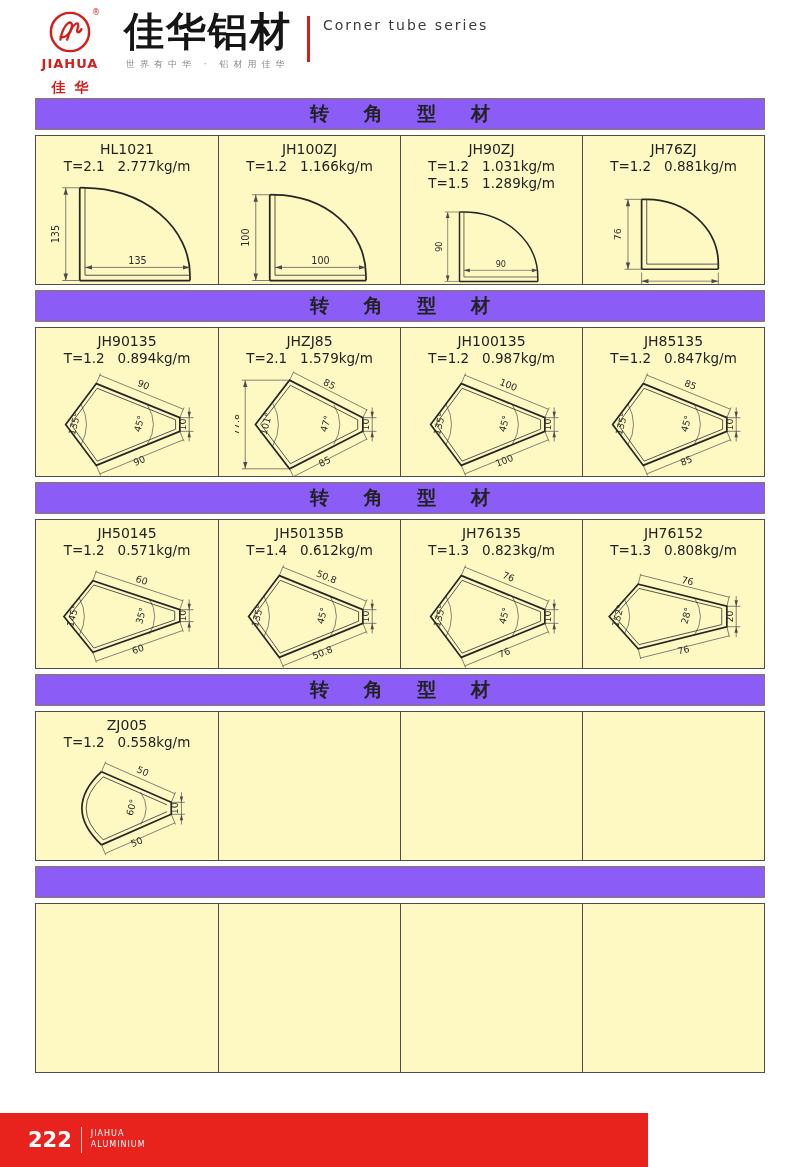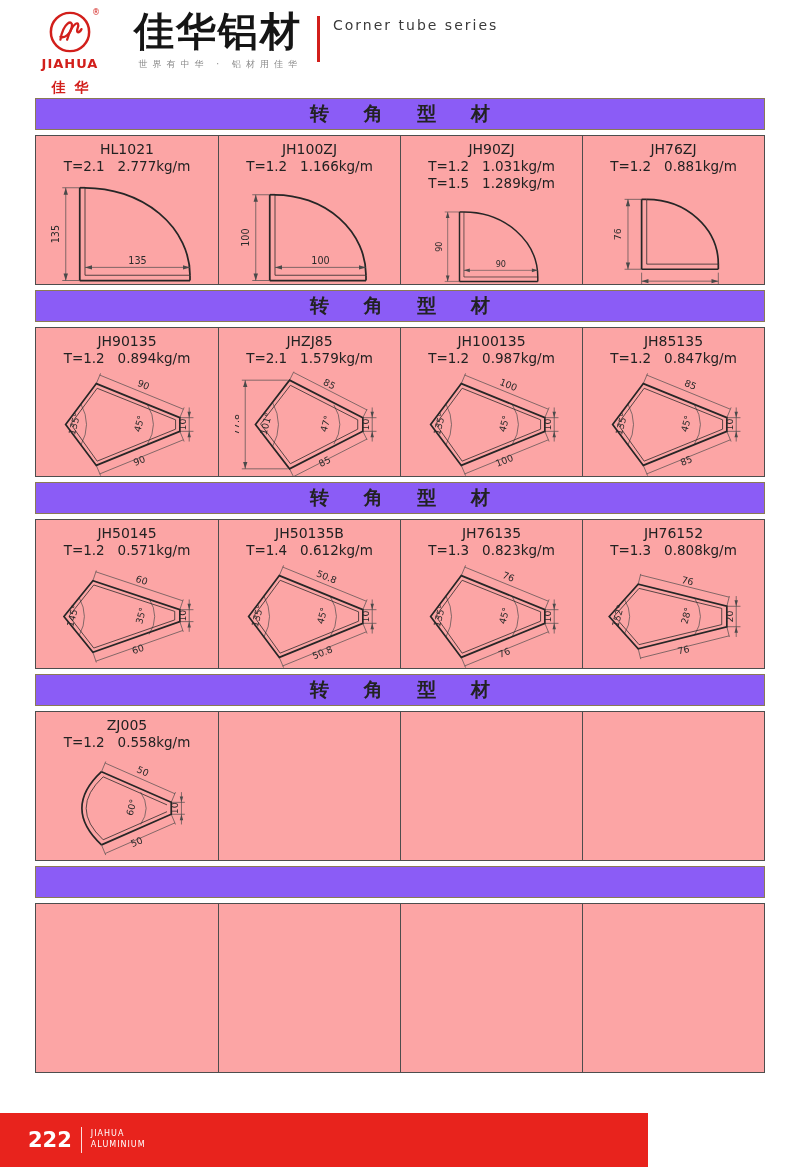--- a/index.html
+++ b/index.html
@@ -8,33 +8,33 @@
     font-family:"DejaVu Sans","Liberation Sans",sans-serif;color:#222;
     overflow:hidden;
   }
   
   .header{display:flex;align-items:flex-start;padding:10px 0 0 20px;height:94px;box-sizing:border-box;}
   .logo{width:100px;text-align:center;flex:none;}
   .logo-mark-wrap{position:relative;display:inline-block;}
   .logo-reg{position:absolute;top:-2px;right:-8px;color:#d21f1b;font-size:8px;}
   .logo-en{color:#d21f1b;font-weight:bold;font-size:13px;letter-spacing:1px;margin-top:-2px;}
   .logo-cn{color:#d21f1b;font-weight:bold;font-size:14px;letter-spacing:9px;margin-top:8px;margin-left:9px;font-family:Liberation Serif, serif;}
-  .brand{margin-left:14px;flex:none;text-align:right;}
+  .brand{margin-left:4px;flex:none;}
   .brand-title{font-size:40px;font-weight:bold;color:#151515;letter-spacing:2px;line-height:1.05;}
   .brand-slogan{font-size:9px;color:#8a8a8a;letter-spacing:5px;margin-top:6px;margin-left:2px;}
   .hdr-divider{width:3px;height:46px;background:#d21f1b;margin:6px 13px 0 15px;flex:none;}
   .series{padding-top:4px;}
   .series-title{font-size:27px;font-weight:bold;color:#111;letter-spacing:1px;line-height:1.1;}
   .series-sub{font-size:14px;color:#3a3a3a;letter-spacing:2px;margin-top:3px;}
   
   .content{margin:4px 35px 0 35px;}
   .bar{height:30px;background:#8b5cf6;border:1px solid #8a7a55;display:flex;align-items:center;justify-content:center;
        font-size:19px;font-weight:bold;color:#222;letter-spacing:14px;text-indent:14px;margin:5px 0;box-sizing:content-box;}
   .bar.first{margin-top:0;}
-  .grid{display:grid;grid-template-columns:repeat(4,1fr);border:1px solid #4d4d4d;background:#fca5a5;}
+  .grid{display:grid;grid-template-columns:repeat(4,1fr);border:1px solid #4d4d4d;background:#fef9c3;}
   .cell{border-left:1px solid #4d4d4d;text-align:center;padding-top:5px;height:143px;overflow:hidden;box-sizing:content-box;}
   .cell:first-child{border-left:none;}
   .grid.tall .cell{height:163px;}
   .code{font-size:14px;color:#222;line-height:1.2;}
   .spec{font-size:13.5px;color:#222;white-space:pre;line-height:1.25;}
   .draw{display:block;margin:2px auto 0 auto;}
   
   .p-outer{fill:none;stroke:#262626;stroke-width:2;}
   .p-inner{fill:none;stroke:#262626;stroke-width:0.9;}
   .dim{stroke:#4a4a4a;stroke-width:0.8;fill:none;}

